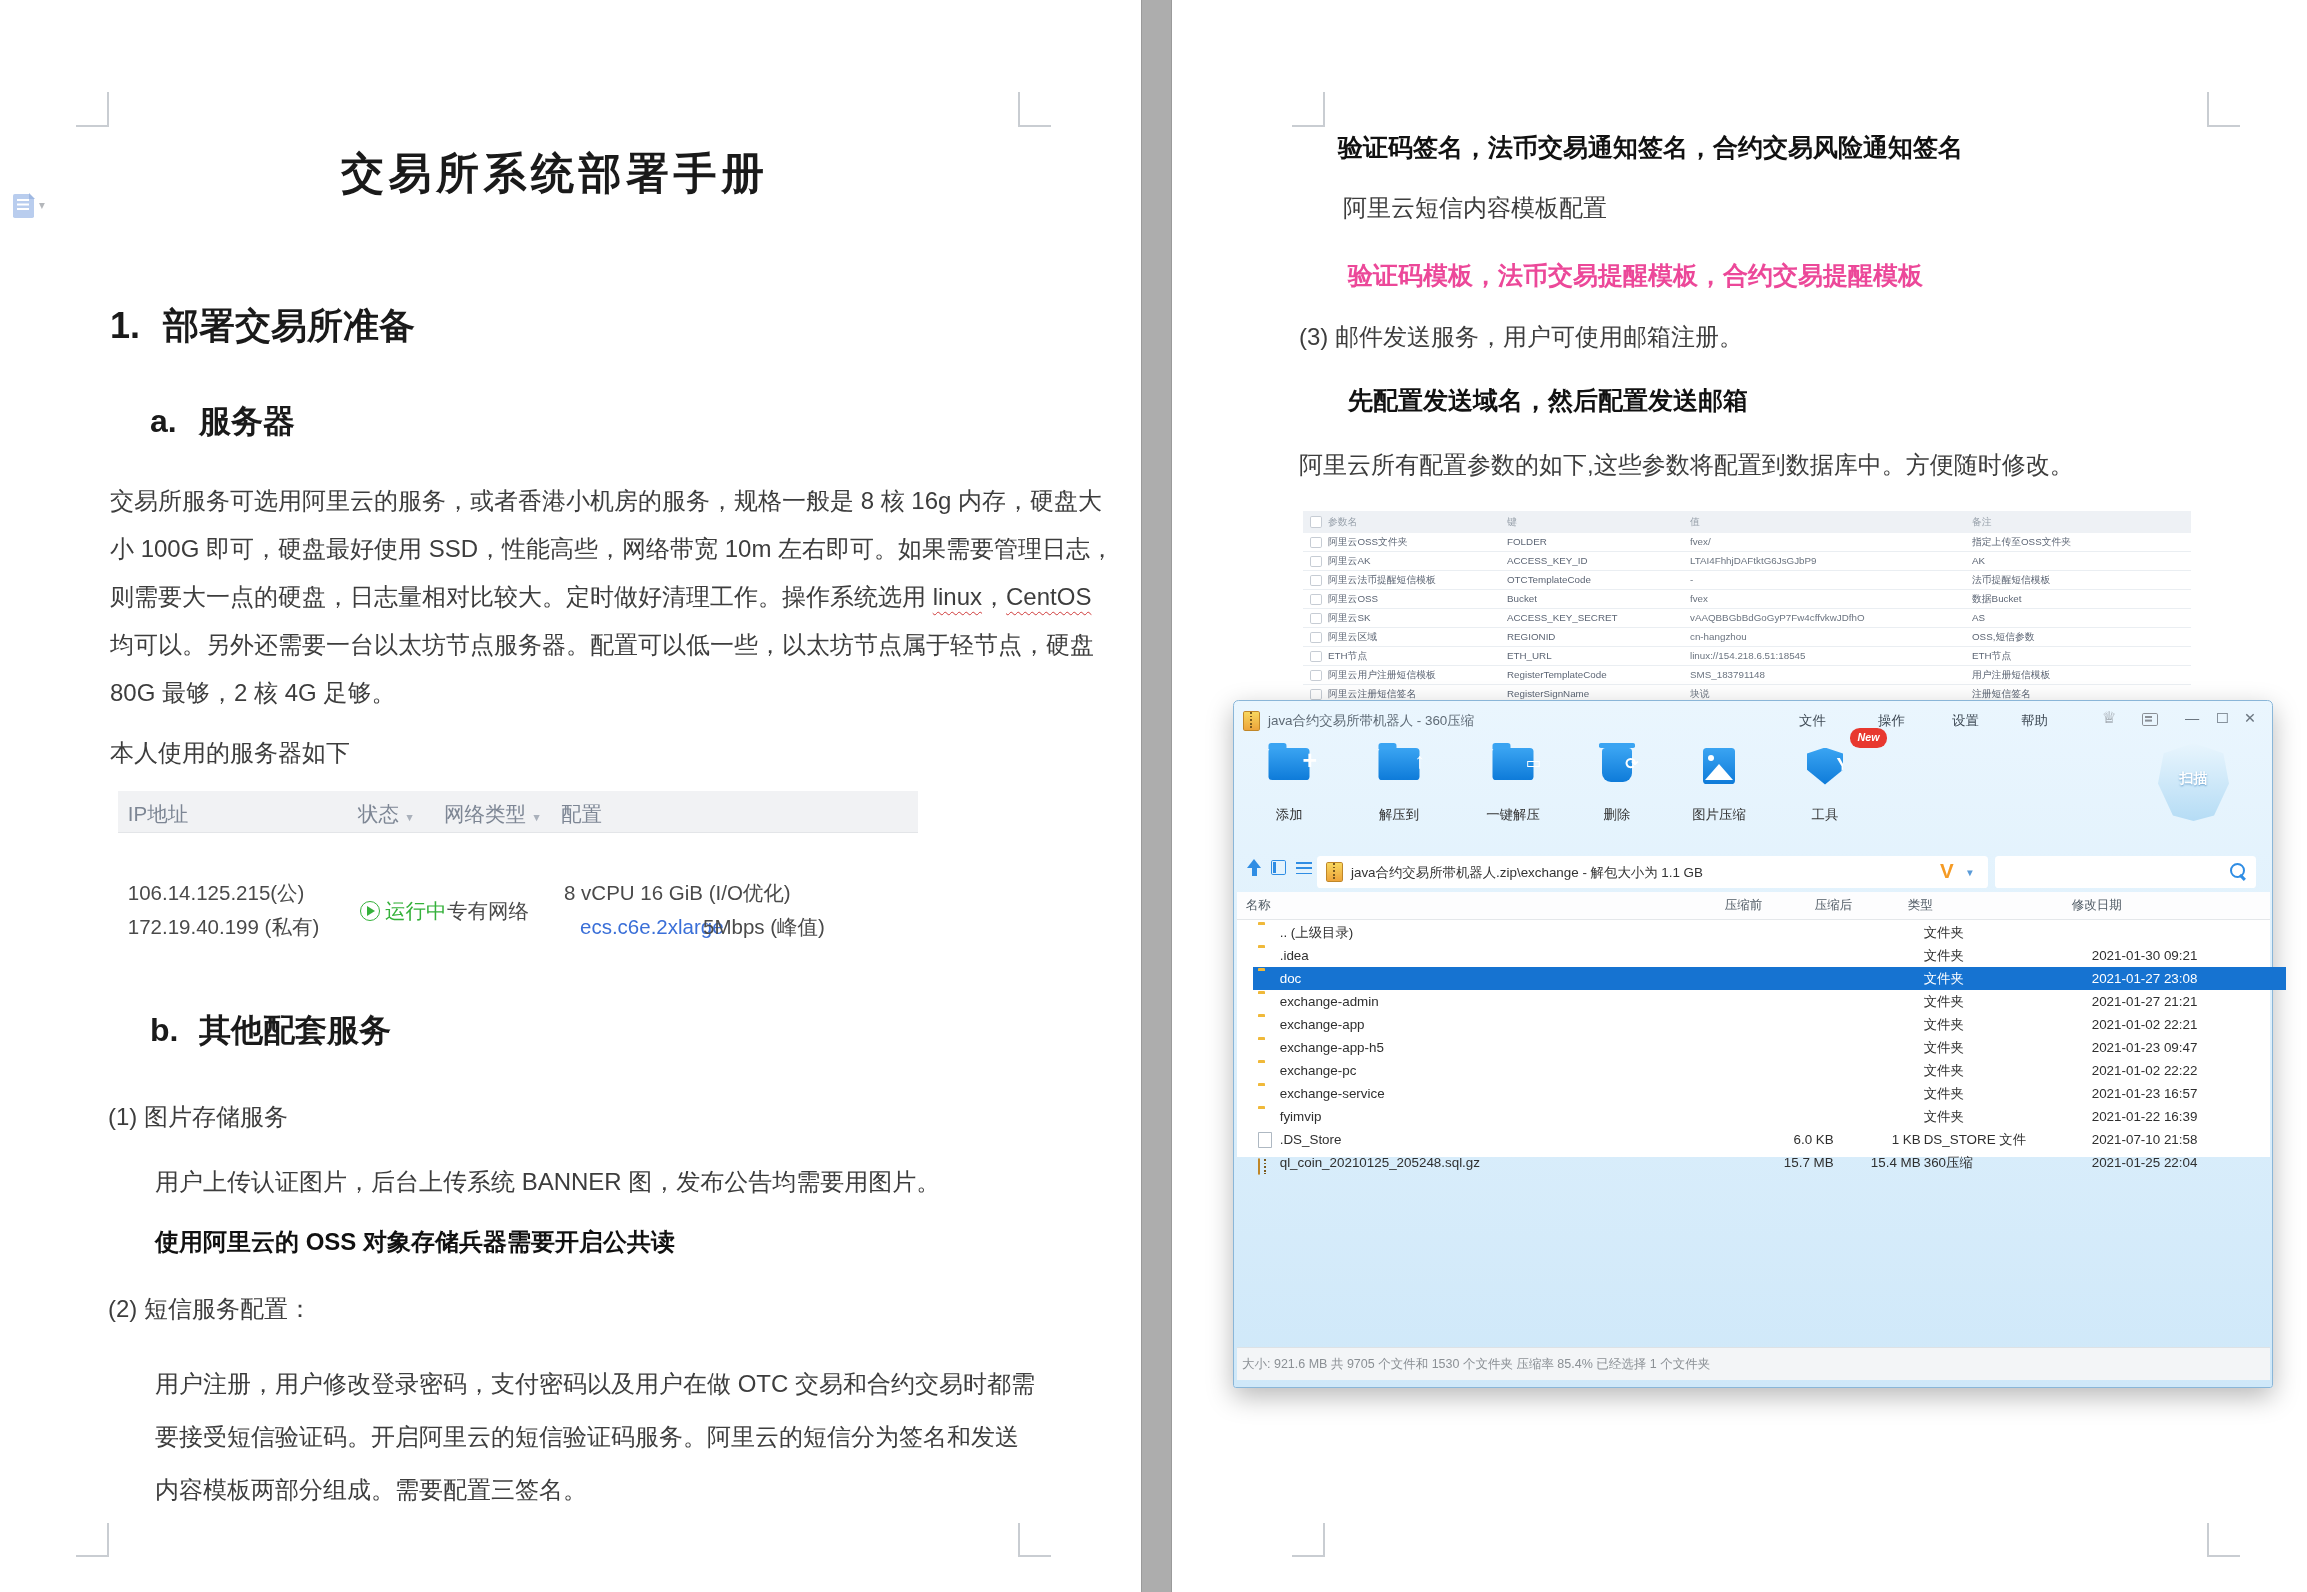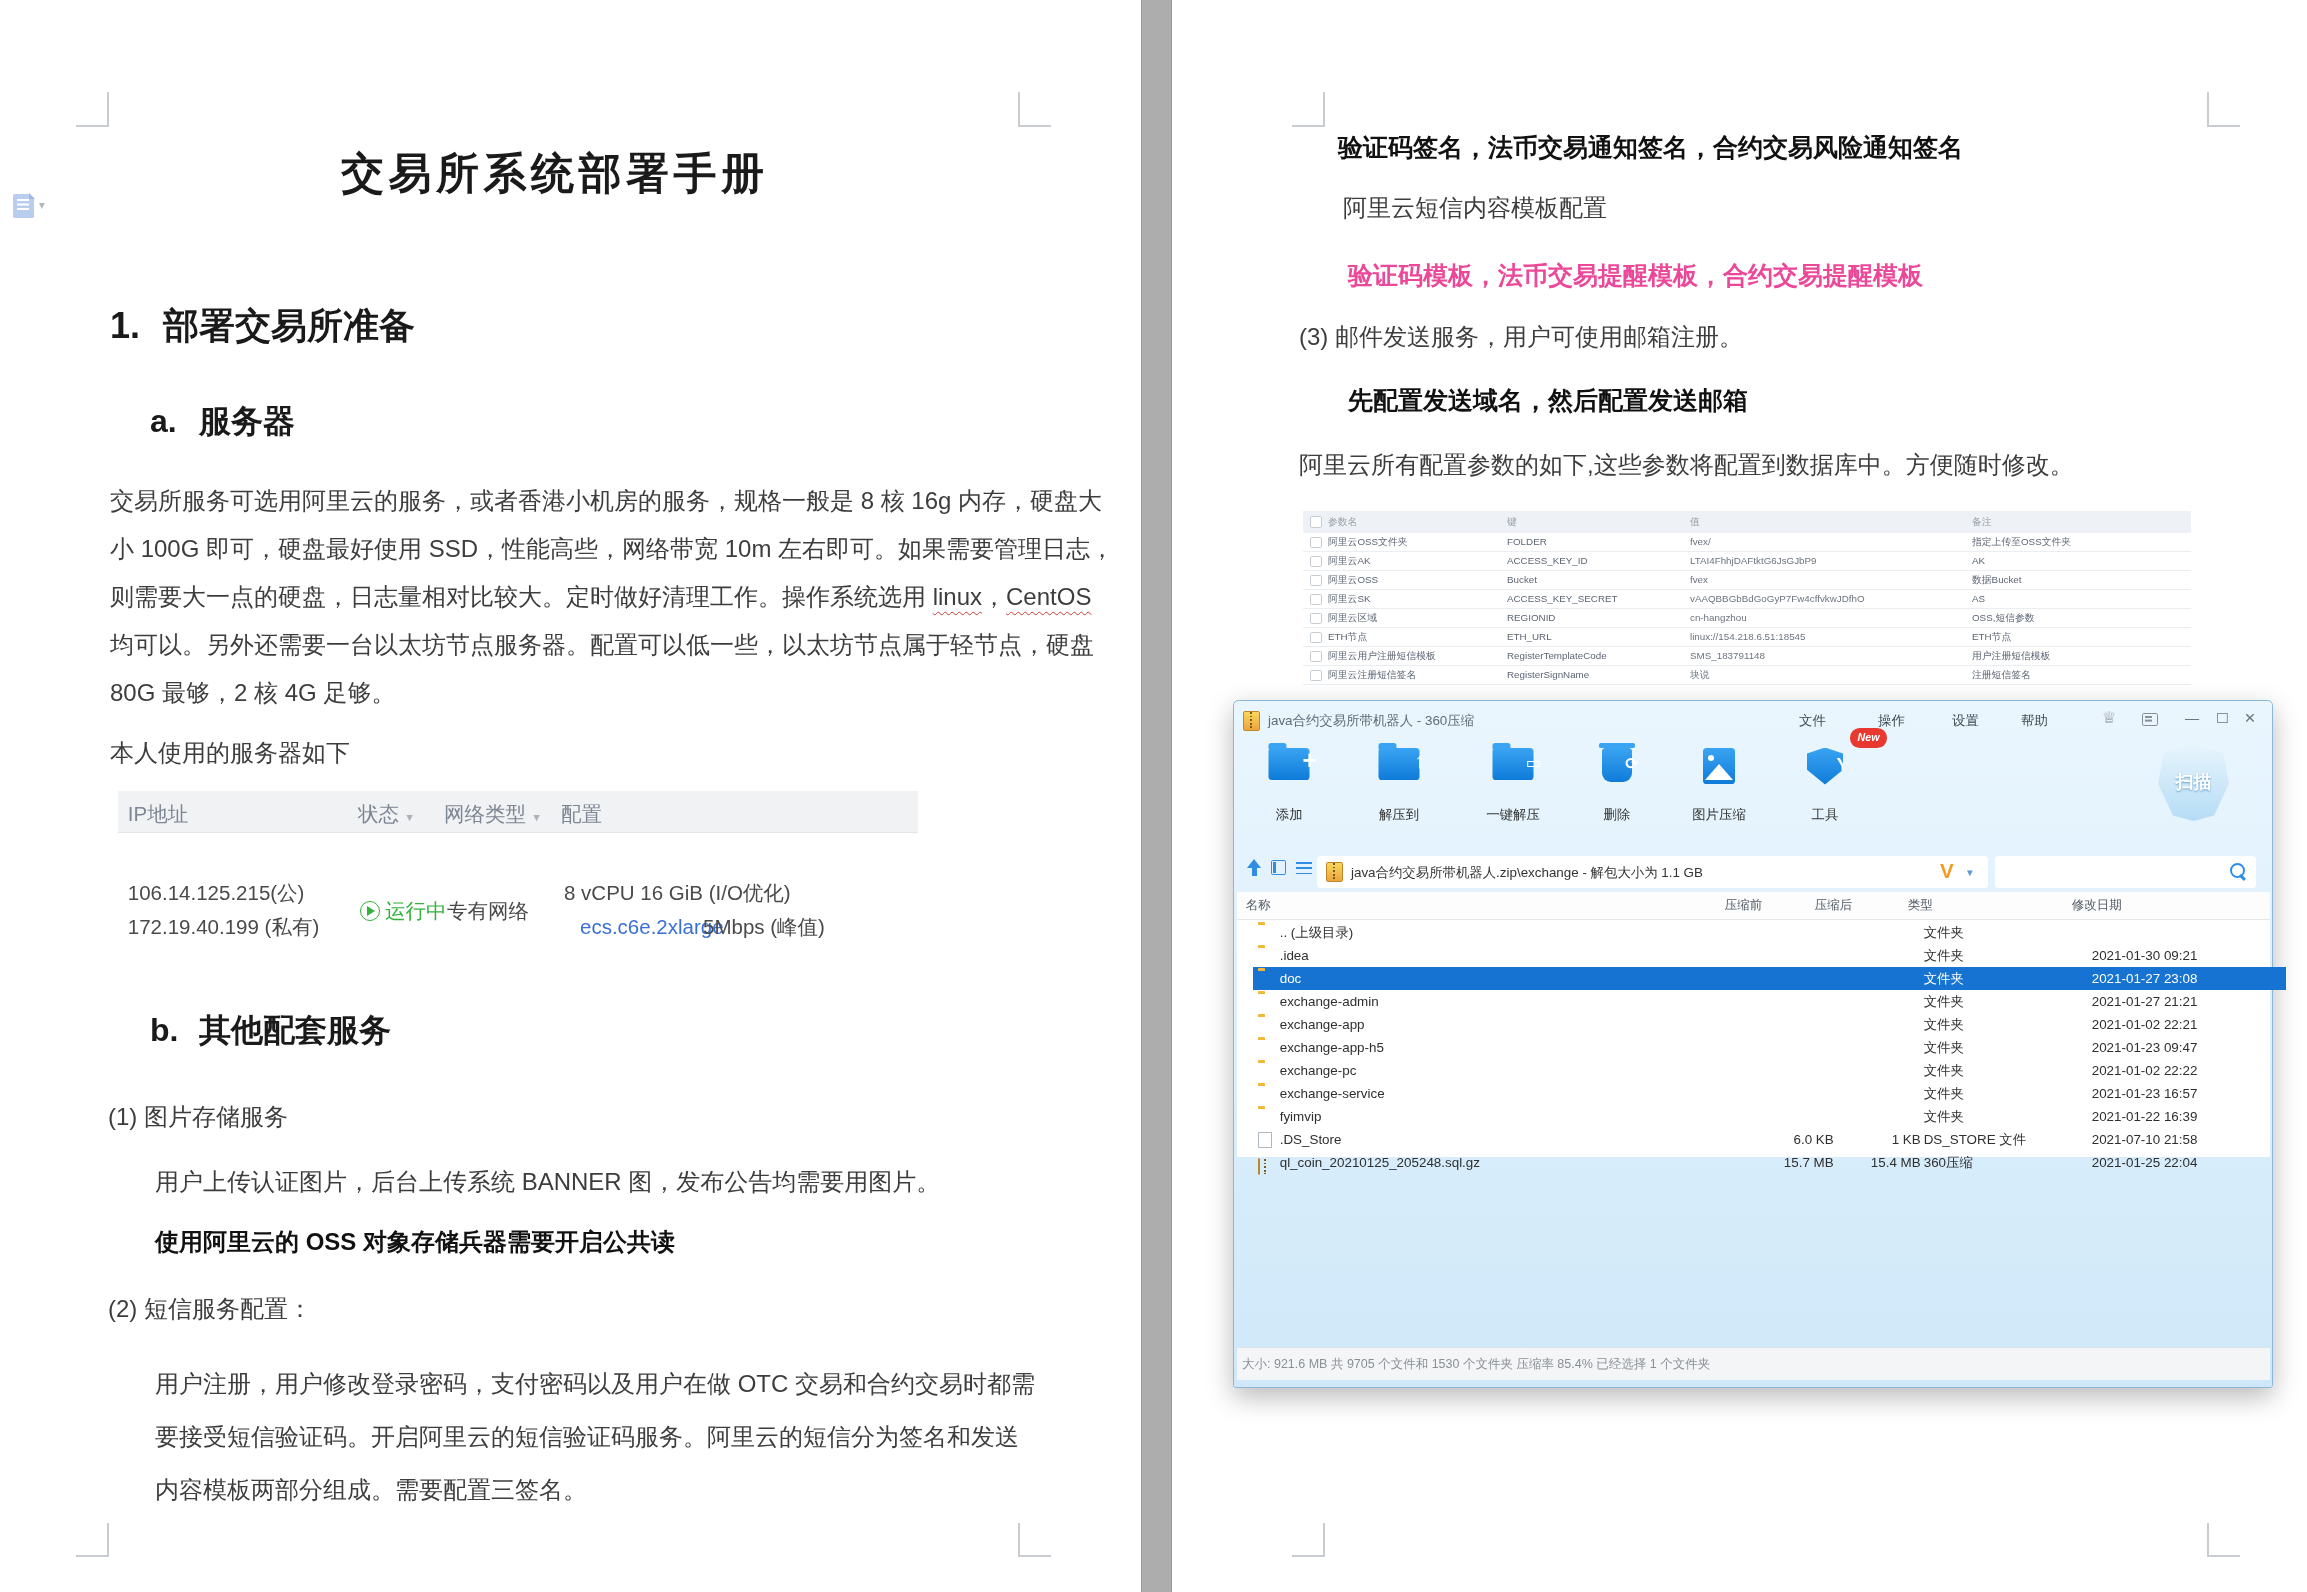--- a/index.html
+++ b/index.html
@@ -96,21 +96,21 @@
   .ic-img::before{content:"";position:absolute;left:5.3px;top:7.1px;width:6.2px;height:6.2px;border-radius:50%;background:#fff;}
   .ic-img::after{content:"";position:absolute;left:1.8px;bottom:3.6px;border-left:14.2px solid transparent;border-right:14.2px solid transparent;border-bottom:16px solid #fff;}
   .ic-tool{width:36px;height:37px;background:linear-gradient(#3aa4f2,#0e7bd9);
     clip-path:polygon(50% 0,100% 16%,100% 60%,50% 100%,0 60%,0 16%);position:relative;}
   .ic-tool::after{content:"Y";position:absolute;width:100%;text-align:center;top:6.2px;color:#fff;font-size:19.6px;font-weight:bold;}
   #new-badge{left:1850px;top:728px;width:37px;height:19.6px;background:#e8382f;border-radius:9.8px;color:#fff;
     font-size:10.7px;font-weight:bold;font-style:italic;text-align:center;line-height:19.6px;z-index:5;}
   #scan-btn{left:2158px;top:743px;width:71px;height:78px;
     clip-path:polygon(50% 0,92% 13%,100% 52%,79% 93%,50% 100%,21% 93%,0 52%,8% 13%);
     background:linear-gradient(#e8f5fd,#b5dcf5);border:0;z-index:2;}
-  #scan-btn span{position:absolute;left:0;top:27px;width:100%;text-align:center;color:#fff;font-size:18px;font-weight:bold;
+  #scan-btn span{position:absolute;left:0;top:27px;width:100%;text-align:center;color:#fff;font-size:14px;font-weight:bold;
     text-shadow:0 0.9px 1.8px rgba(90,150,200,.9);}
   
   #addr-row{position:absolute;left:0;top:150px;width:100%;height:40px;}
   #up-ic{position:absolute;left:10.7px;top:7.1px;width:19.6px;height:21.4px;}
   #up-ic::before{content:"";position:absolute;left:2.7px;top:0.9px;border-left:7.1px solid transparent;border-right:7.1px solid transparent;border-bottom:9px solid #2f8de4;}
   #up-ic::after{content:"";position:absolute;left:7.1px;top:9px;width:5.3px;height:9px;background:#2f8de4;}
   #panel-ic{position:absolute;left:37px;top:9px;width:12.5px;height:12.5px;border:1.8px solid #2f8de4;border-radius:1.8px;}
   #panel-ic::before{content:"";position:absolute;left:0.9px;top:0.9px;width:3.6px;height:10.7px;background:#2f8de4;}
   #list-ic{position:absolute;left:62px;top:10.7px;width:16px;height:12.5px;
     background:repeating-linear-gradient(#2f8de4 0 1.8px,transparent 1.8px 5.3px);}
@@ -240,20 +240,27 @@
           <span class="cfg-c cfg-c1">FOLDER</span>
           <span class="cfg-c cfg-c2">fvex/</span>
           <span class="cfg-c cfg-c3">指定上传至OSS文件夹</span>
         </div>
         <div class="cfg-row">
           <span class="cfg-cb"></span>
           <span class="cfg-c cfg-c0">阿里云AK</span>
           <span class="cfg-c cfg-c1">ACCESS_KEY_ID</span>
           <span class="cfg-c cfg-c2">LTAI4FhhjDAFtktG6JsGJbP9</span>
           <span class="cfg-c cfg-c3">AK</span>
+        </div>
+        <div class="cfg-row">
+          <span class="cfg-cb"></span>
+          <span class="cfg-c cfg-c0">阿里云法币提醒短信模板</span>
+          <span class="cfg-c cfg-c1">OTCTemplateCode</span>
+          <span class="cfg-c cfg-c2">-</span>
+          <span class="cfg-c cfg-c3">法币提醒短信模板</span>
         </div>
         <div class="cfg-row">
           <span class="cfg-cb"></span>
           <span class="cfg-c cfg-c0">阿里云OSS</span>
           <span class="cfg-c cfg-c1">Bucket</span>
           <span class="cfg-c cfg-c2">fvex</span>
           <span class="cfg-c cfg-c3">数据Bucket</span>
         </div>
         <div class="cfg-row">
           <span class="cfg-cb"></span>

